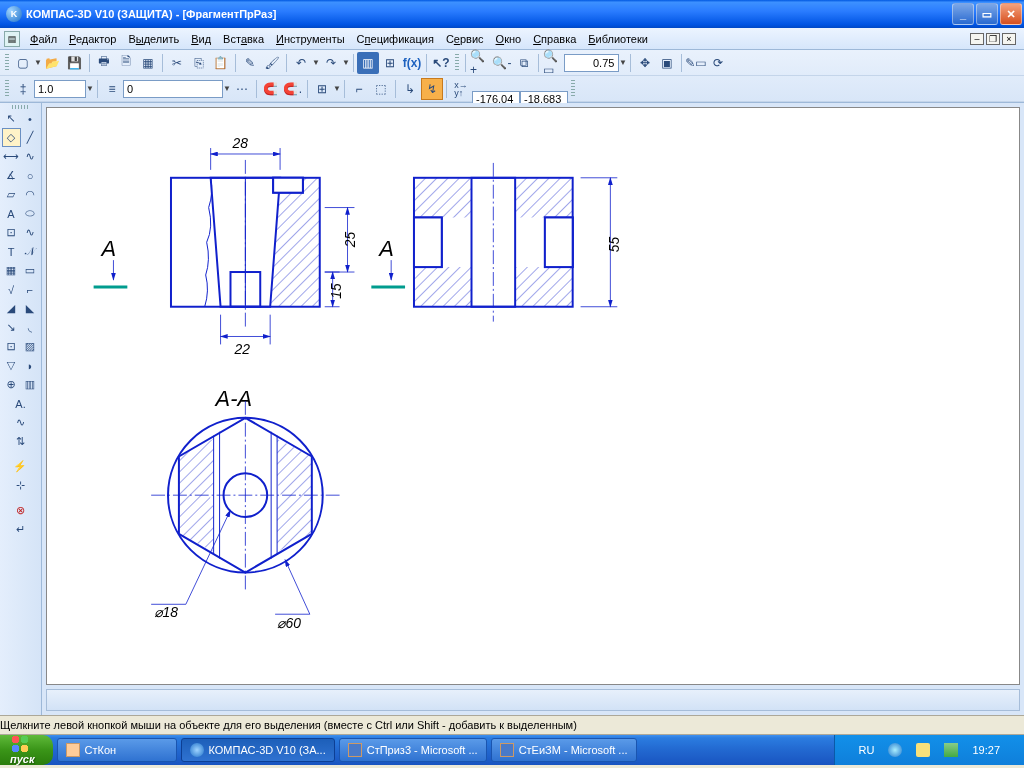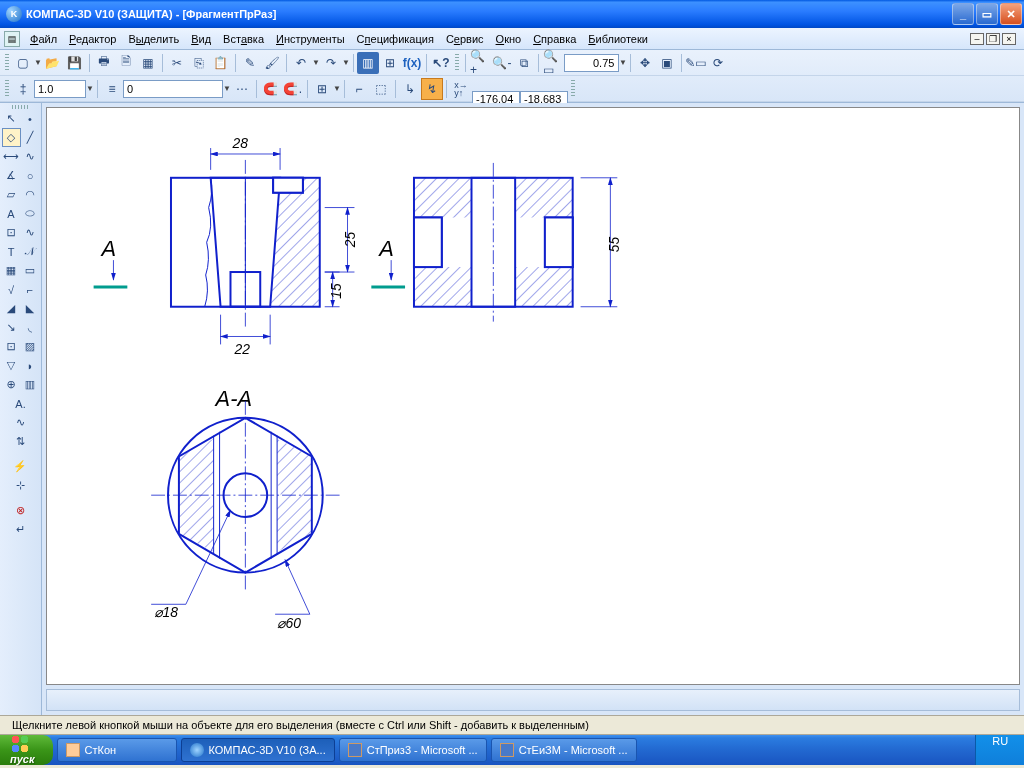--- a/index.html
+++ b/index.html
@@ -38,34 +38,34 @@
 .lbt { width: 19px; height: 19px; display: flex; align-items: center; justify-content: center; border: 1px solid transparent; cursor: pointer; font-size:11px;color:#2a4a7a;}
 .lbt.active { border-color:#6a8fc2; background:#fff3c8;}
 
 .canvas-area { flex: 1; display: flex; flex-direction: column; background: #d8e6f8; padding: 4px; }
 .canvas { flex: 1; background: white; border: 1px solid #888; position: relative; overflow: hidden; }
 .canvas svg { width: 100%; height: 100%; }
 
 .input-strip{height:22px;background:linear-gradient(to bottom,#e7f0fb,#d2e2f6);border:1px solid #a6bdd9;margin-top:4px;}
 
 
-.statusbar { height: 20px; background: #ece9d8; border-top: 1px solid #aca899; display: flex; align-items: center; padding: 0 12px; font-size: 11px; border-bottom:1px solid #aca899;}
+.statusbar { height: 20px; background: #ece9d8; border-top: 1px solid #aca899; display: flex; align-items: center; padding: 0 0; font-size: 11px; border-bottom:1px solid #aca899;}
 
 
 .taskbar { height: 30px; background: linear-gradient(to bottom,#3f90ef 0%,#2b7ce0 10%,#2268d0 50%,#1954c0 100%); display: flex; align-items: center; }
 .start { height: 30px; background: linear-gradient(to bottom,#5fba3a,#3a9518 50%,#2a7d0c); color: white; font-weight: bold; font-style: italic; font-size: 16px; padding: 0 18px 0 10px; display: flex; align-items: center; border-radius: 0 10px 10px 0; cursor:pointer; text-shadow:1px 1px 1px rgba(0,0,0,.3);flex-direction:column;}
 .start .logo{width:18px;height:18px;margin-right:5px;background:
   radial-gradient(circle at 25% 25%, #f55 0 20%, transparent 21%),
   radial-gradient(circle at 75% 25%, #5c5 0 20%, transparent 21%),
   radial-gradient(circle at 25% 75%, #58f 0 20%, transparent 21%),
   radial-gradient(circle at 75% 75%, #fc5 0 20%, transparent 21%);}
 .task { height: 24px; margin: 0 0 0 4px; padding: 5px 8px; display: flex; align-items: center; color: white; background: linear-gradient(to bottom,#5a9ae8,#2f72d1); border: 1px solid #1a55b0; border-radius: 3px; font-size: 11px; cursor: pointer; min-width: 120px; max-width:160px; white-space:nowrap; overflow:hidden;}
 .task.active { background: linear-gradient(to bottom,#1d5fb9,#2f72d1); border-color:#0d3f94;}
 .task .ticon{width:14px;height:14px;margin-right:5px;background:#fc9;border:1px solid #c96;}
-.tray { margin-left: auto; height: 100%; background: linear-gradient(to bottom,#1290e9,#0f7fda); display: flex; align-items: center; padding: 0 10px; color: white; font-size: 11px; gap:14px; border-left:1px solid #0a5aa8;flex-direction:column;}
+.tray { margin-left: auto; height: 100%; background: linear-gradient(to bottom,#1290e9,#0f7fda); display: flex; align-items: center; padding: 0 24px; color: white; font-size: 11px; gap:14px; border-left:1px solid #0a5aa8;}
 .tray .ti{width:14px;height:14px;}
 
 
 .shape-blue { stroke: #1020cc; stroke-width: 2; fill: none; }
 .thin-blue { stroke: #1020cc; stroke-width: 1; fill: none; }
 .center-line { stroke: #1020cc; stroke-width: 0.8; stroke-dasharray: 14 3 2 3; fill:none;}
 .dim-line { stroke: #1020cc; stroke-width: 0.8; fill: none; }
 .hatch { stroke: #1020cc; stroke-width: 0.8; }
 .dim-text { font-family: Arial; font-size: 14px; font-style: italic; fill: #000; }
 .label-text { font-family: Arial; font-size: 22px; font-style: italic; fill: #000; }

